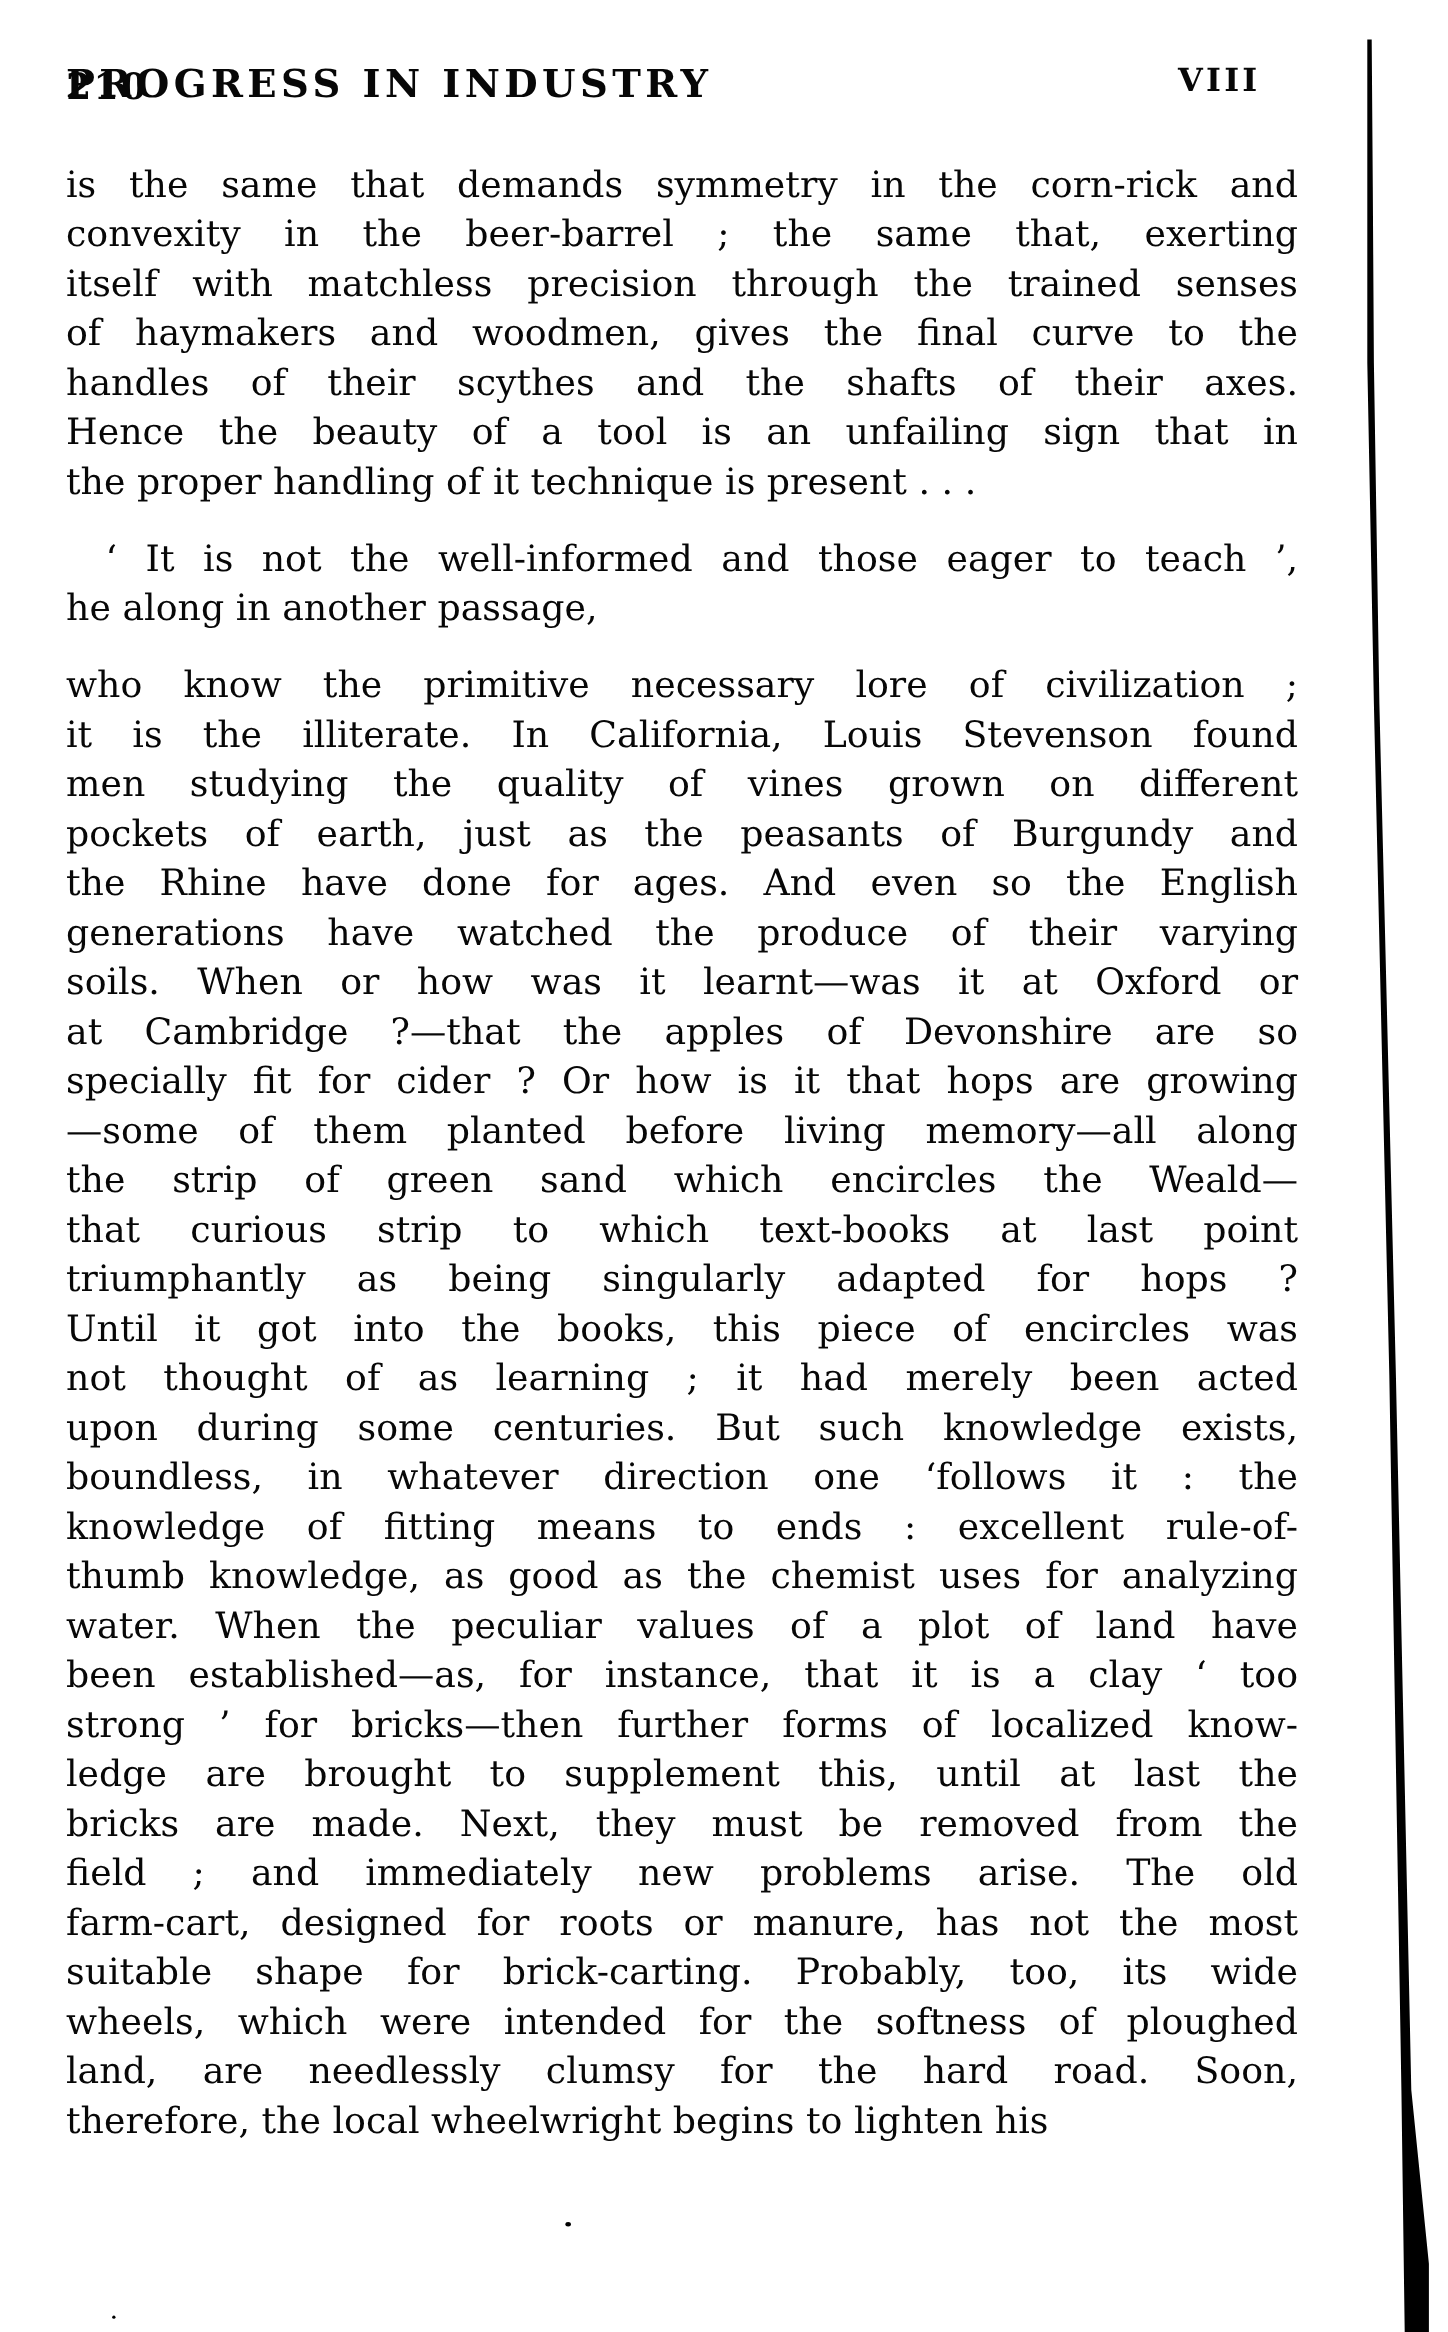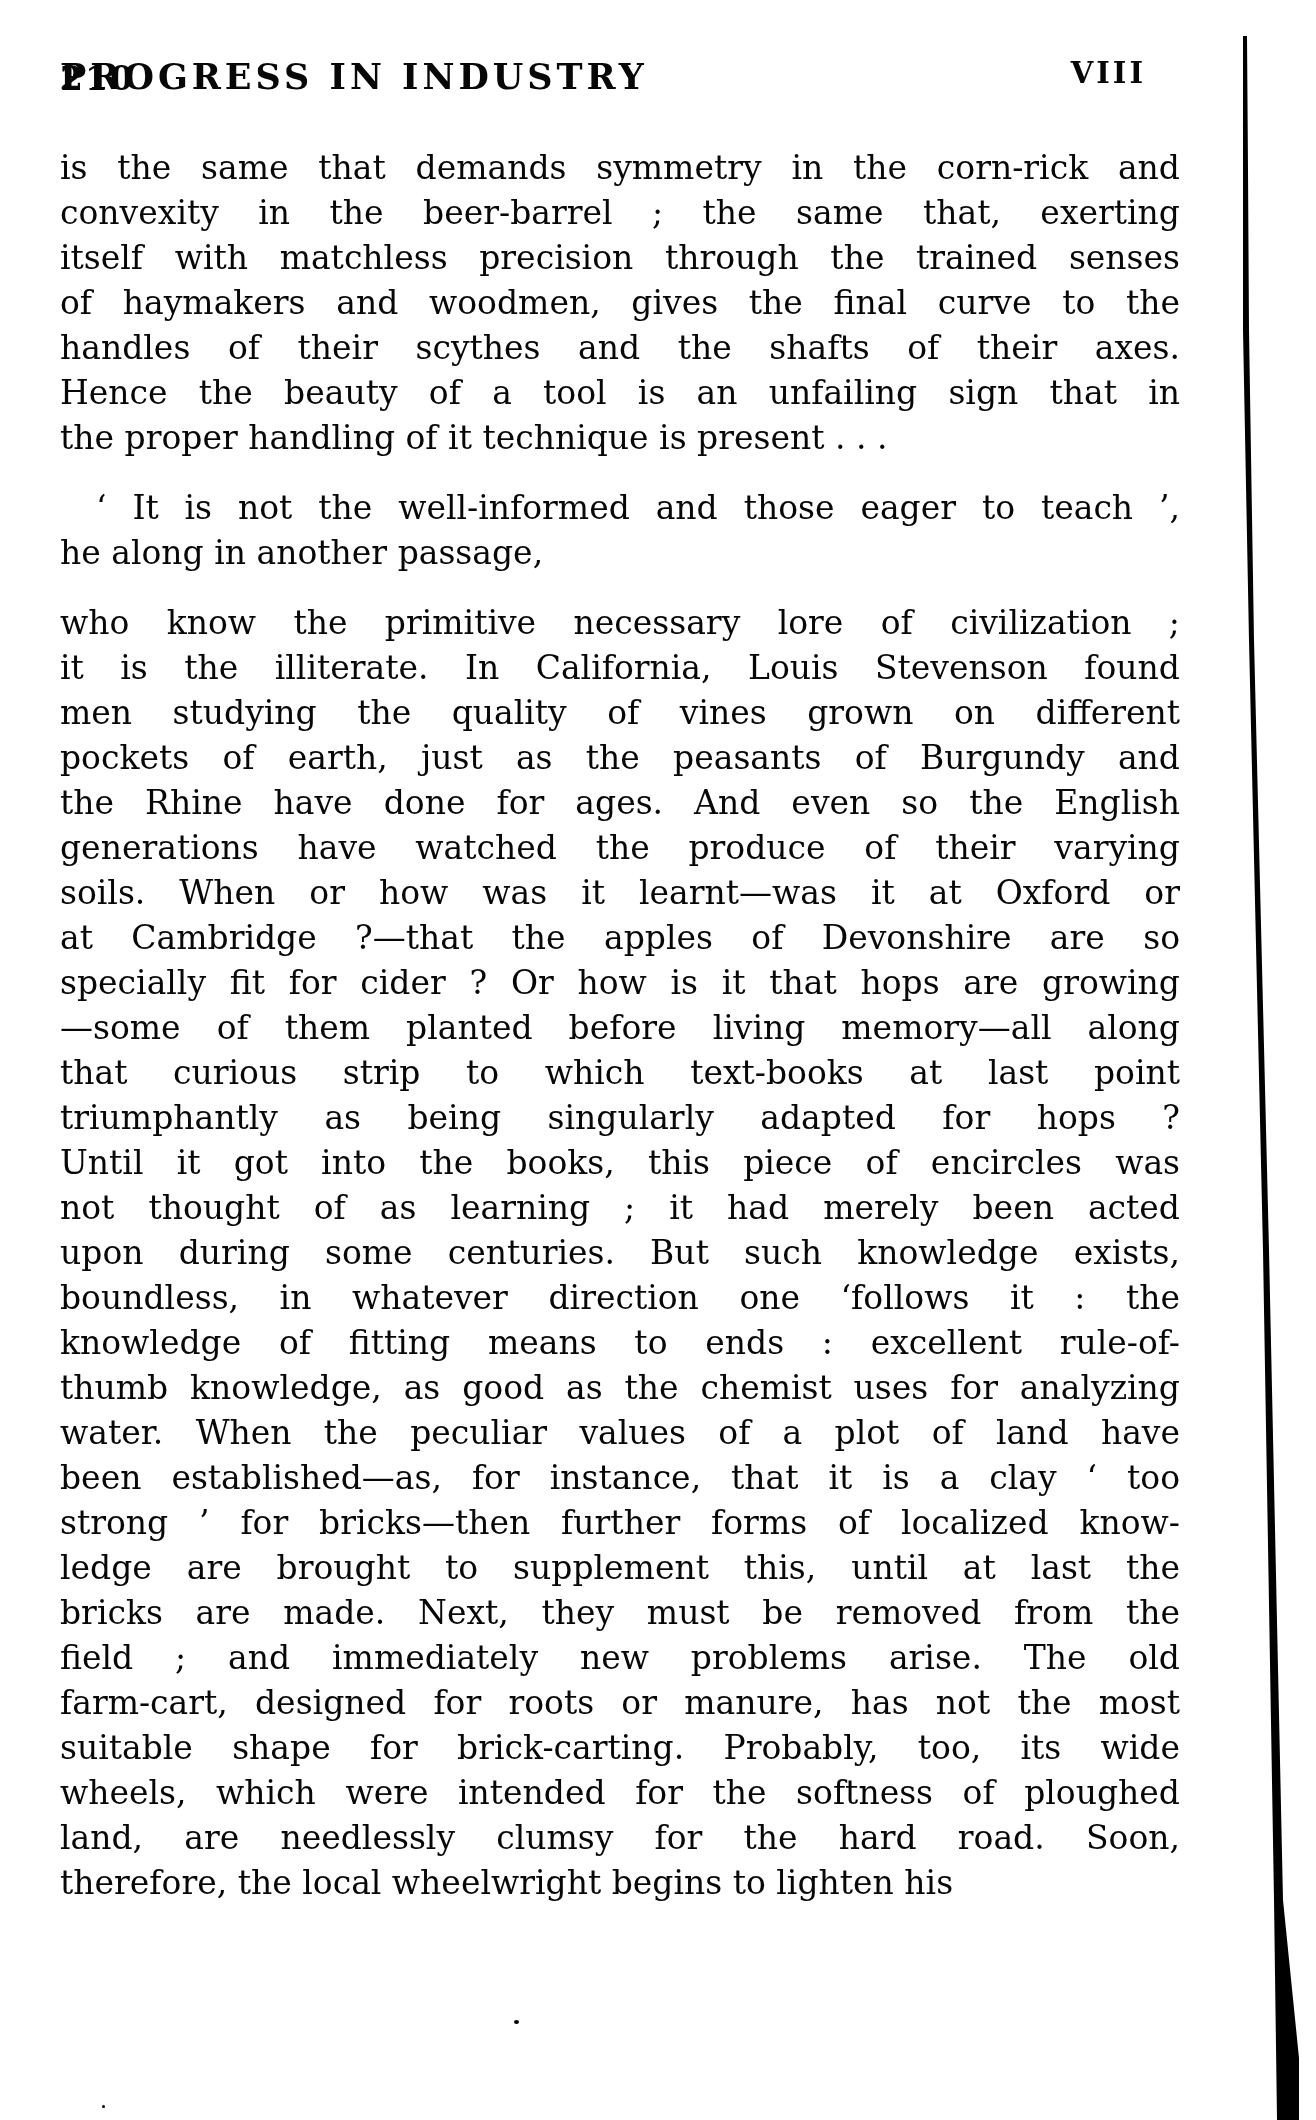--- a/index.html
+++ b/index.html
@@ -115,20 +115,21 @@
         <div class="line">who know the primitive necessary lore of civilization ;</div>
         <div class="line">it is the illiterate. In California, Louis Stevenson found</div>
         <div class="line">men studying the quality of vines grown on different</div>
         <div class="line">pockets of earth, just as the peasants of Burgundy and</div>
         <div class="line">the Rhine have done for ages. And even so the English</div>
         <div class="line">generations have watched the produce of their varying</div>
         <div class="line">soils. When or how was it learnt—was it at Oxford or</div>
         <div class="line">at Cambridge ?—that the apples of Devonshire are so</div>
         <div class="line">specially fit for cider ? Or how is it that hops are growing</div>
         <div class="line">—some of them planted before living memory—all along</div>
+        <div class="line">the strip of green sand which encircles the Weald—</div>
         <div class="line">that curious strip to which text-books at last point</div>
         <div class="line">triumphantly as being singularly adapted for hops ?</div>
         <div class="line">Until it got into the books, this piece of encircles was</div>
         <div class="line">not thought of as learning ; it had merely been acted</div>
         <div class="line">upon during some centuries. But such knowledge exists,</div>
         <div class="line">boundless, in whatever direction one ‘follows it : the</div>
         <div class="line">knowledge of fitting means to ends : excellent rule-of-</div>
         <div class="line">thumb knowledge, as good as the chemist uses for analyzing</div>
         <div class="line">water. When the peculiar values of a plot of land have</div>
         <div class="line">been established—as, for instance, that it is a clay ‘ too</div>

